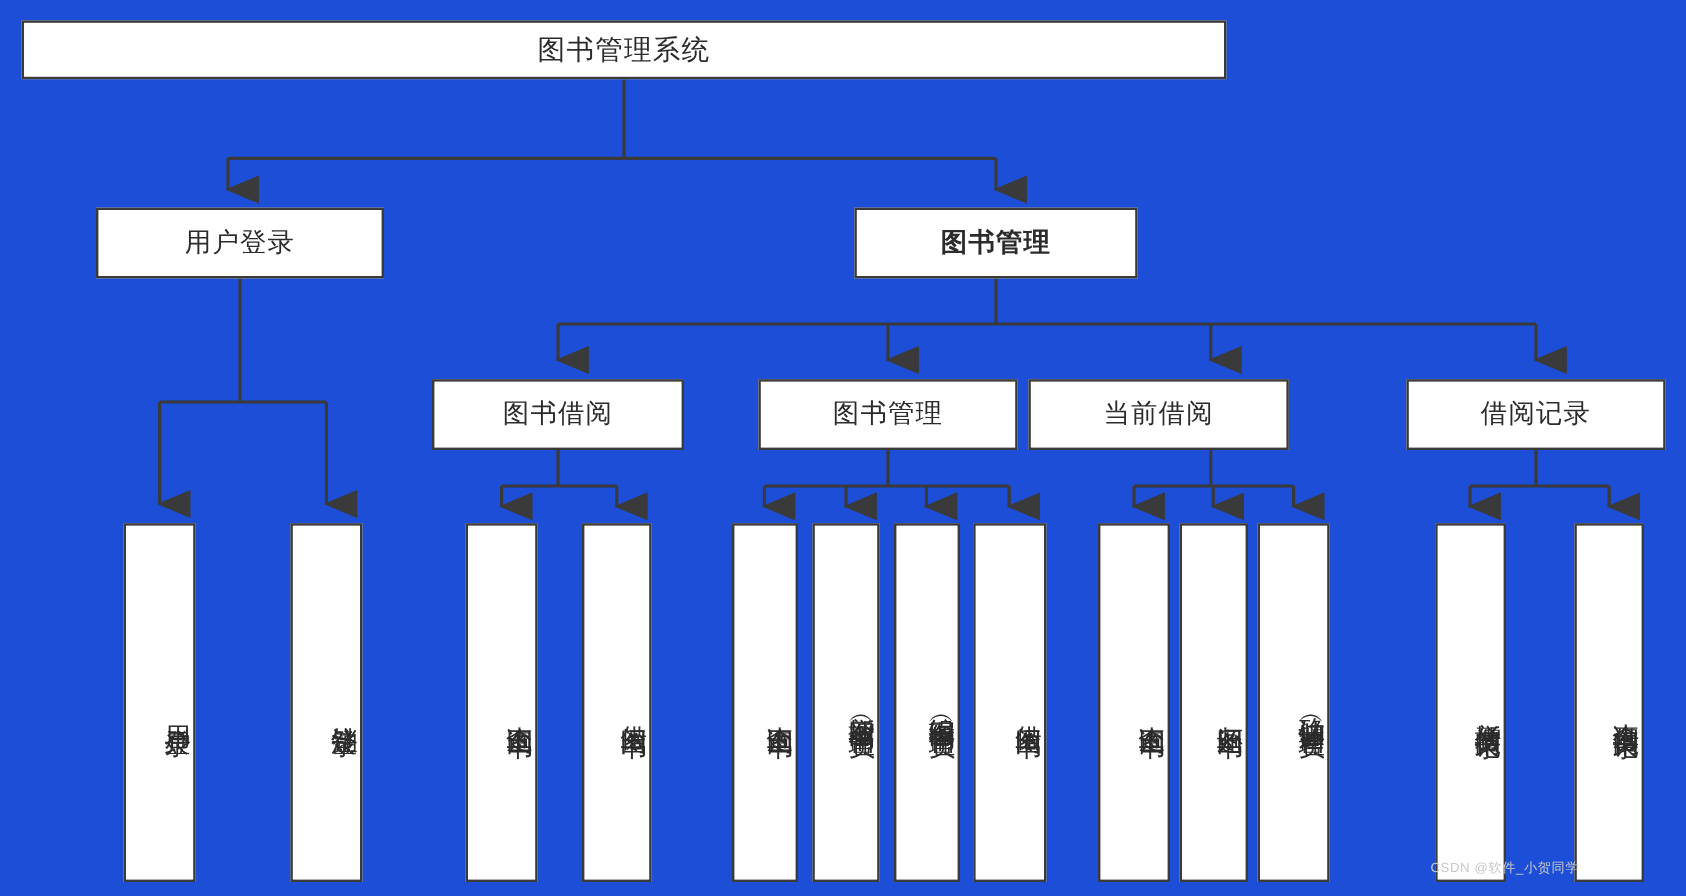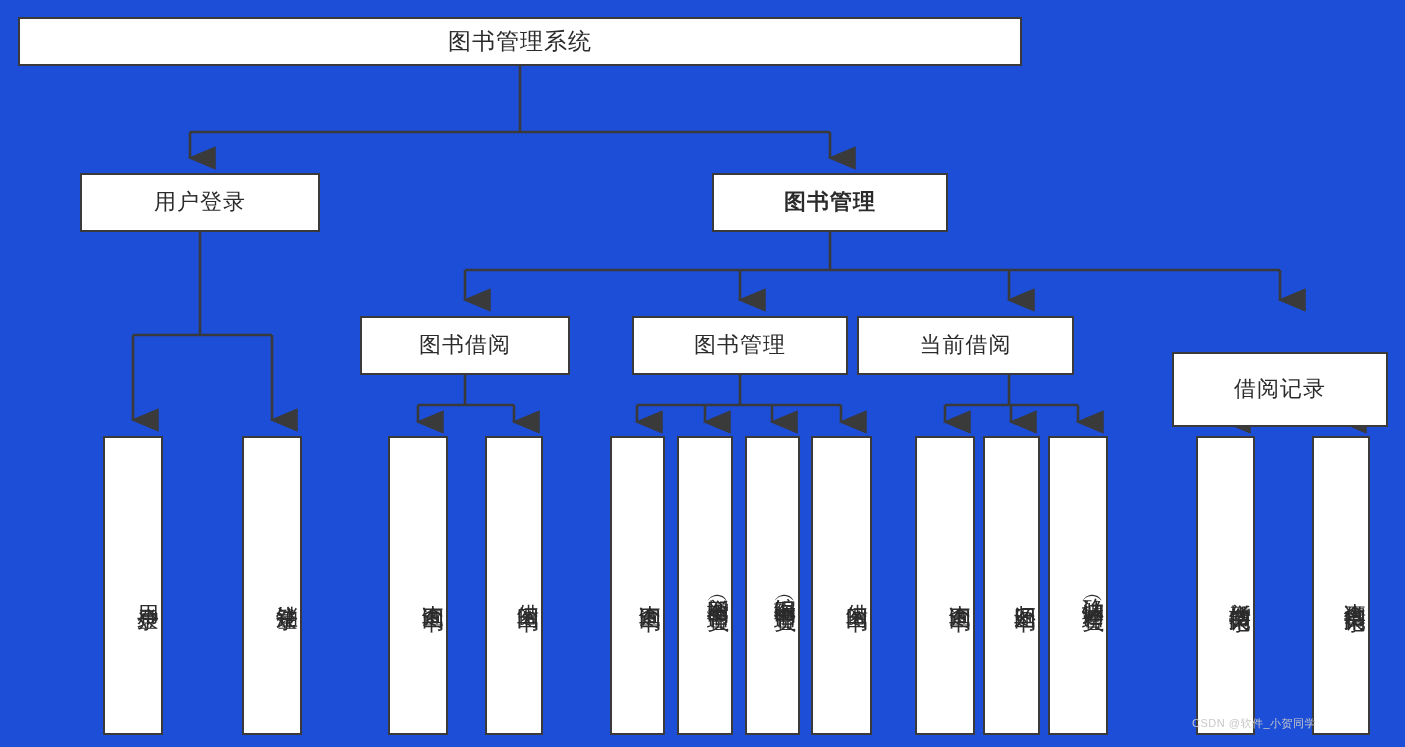--- a/index.html
+++ b/index.html
@@ -121,21 +121,21 @@
   </svg>
 
   <div class="node horiz" id="root-node" style="left:18px; top:17px; width:1004px; height:49px;">图书管理系统</div>
 
   <div class="node horiz" style="left:80px; top:173px; width:240px; height:59px;">用户登录</div>
   <div class="node horiz" style="left:712px; top:173px; width:236px; height:59px;font-weight:bold;">图书管理</div>
 
   <div class="node horiz" style="left:360px; top:316px; width:210px; height:59px;">图书借阅</div>
   <div class="node horiz" style="left:632px; top:316px; width:216px; height:59px;">图书管理</div>
   <div class="node horiz" style="left:857px; top:316px; width:217px; height:59px;">当前借阅</div>
-  <div class="node horiz" style="left:1172px; top:316px; width:216px; height:75px;margin-top:36px;">借阅记录</div>
+  <div class="node horiz" style="left:1172px; top:316px; width:216px; height:59px;">借阅记录</div>
 
   <div class="node vert" style="left:103px; top:436px; width:60px; height:299px;">用户登录</div>
   <div class="node vert" style="left:242px; top:436px; width:60px; height:299px;">注销登录</div>
 
   <div class="node vert" style="left:388px; top:436px; width:60px; height:299px;">查询图书</div>
   <div class="node vert" style="left:485px; top:436px; width:58px; height:299px;">借阅图书</div>
 
   <div class="node vert" style="left:610px; top:436px; width:55px; height:299px;">查询图书</div>
   <div class="node vert tall-text" style="left:677px; top:436px; width:56px; height:299px;">新增图书（管理员）</div>
   <div class="node vert tall-text" style="left:745px; top:436px; width:55px; height:299px;">编辑图书（管理员）</div>

